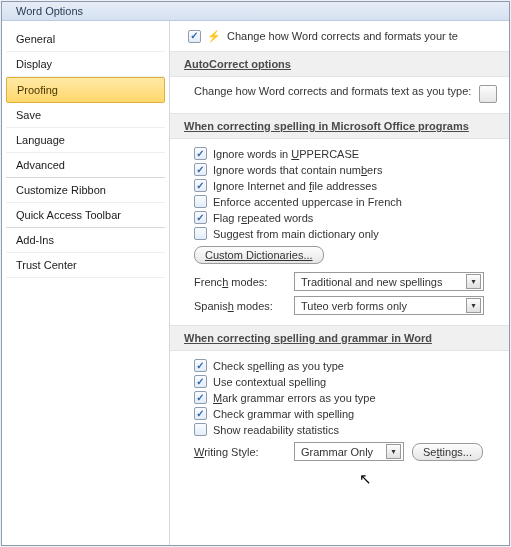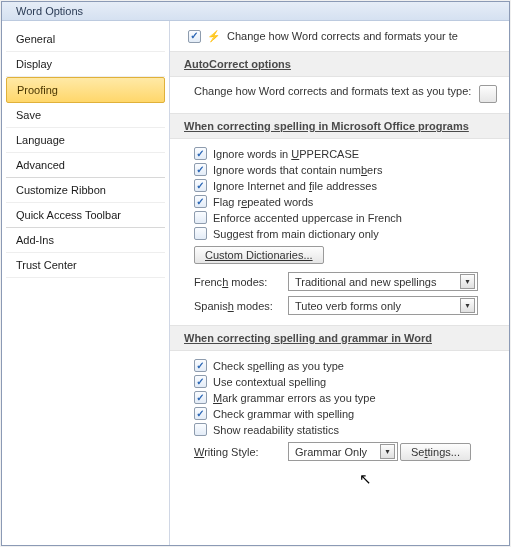--- a/index.html
+++ b/index.html
@@ -100,31 +100,31 @@
   }
   .chk.checked::after {
     content: "✓";
     font-weight: bold;
     line-height: 1;
   }
   .u { text-decoration: underline; }
   .btn {
     background: linear-gradient(#fdfdfd, #e6e6e6);
     border: 1px solid #9a9a9a;
-    border-radius: 2px;
+    border-radius: 8px;
     padding: 2px 10px;
     font-size: 11px;
     cursor: pointer;
     display: inline-block;
   }
   .btn-row { margin: 6px 0 8px 10px; }
   .form-row {
     display: flex;
     align-items: center;
-    gap: 2px;
+    gap: 8px;
     margin: 5px 0 5px 10px;
   }
   .form-row .lbl { width: 92px; }
   .select {
     display: inline-flex;
     align-items: center;
     justify-content: space-between;
     border: 1px solid #9a9a9a;
     background: #fff;
     padding: 1px 2px 1px 6px;
@@ -202,26 +202,26 @@
           </div>
           <div class="checkline">
             <span class="chk checked"></span>
             <span>Ignore words that contain num<span class="u">b</span>ers</span>
           </div>
           <div class="checkline">
             <span class="chk checked"></span>
             <span>Ignore Internet and <span class="u">f</span>ile addresses</span>
           </div>
           <div class="checkline">
-            <span class="chk checked"></span>
-            <span>Flag r<span class="u">e</span>peated words</span>
-          </div>
-          <div class="checkline">
             <span class="chk"></span>
             <span>Enforce accented uppercase in French</span>
+          </div>
+          <div class="checkline">
+            <span class="chk checked"></span>
+            <span>Flag r<span class="u">e</span>peated words</span>
           </div>
           <div class="checkline">
             <span class="chk"></span>
             <span>Suggest from main dictionary only</span>
           </div>
         </div>
       <div class="btn-row">
         <span class="btn"><span class="u">Custom Dictionaries...</span></span>
       </div>
       <div class="form-row">

